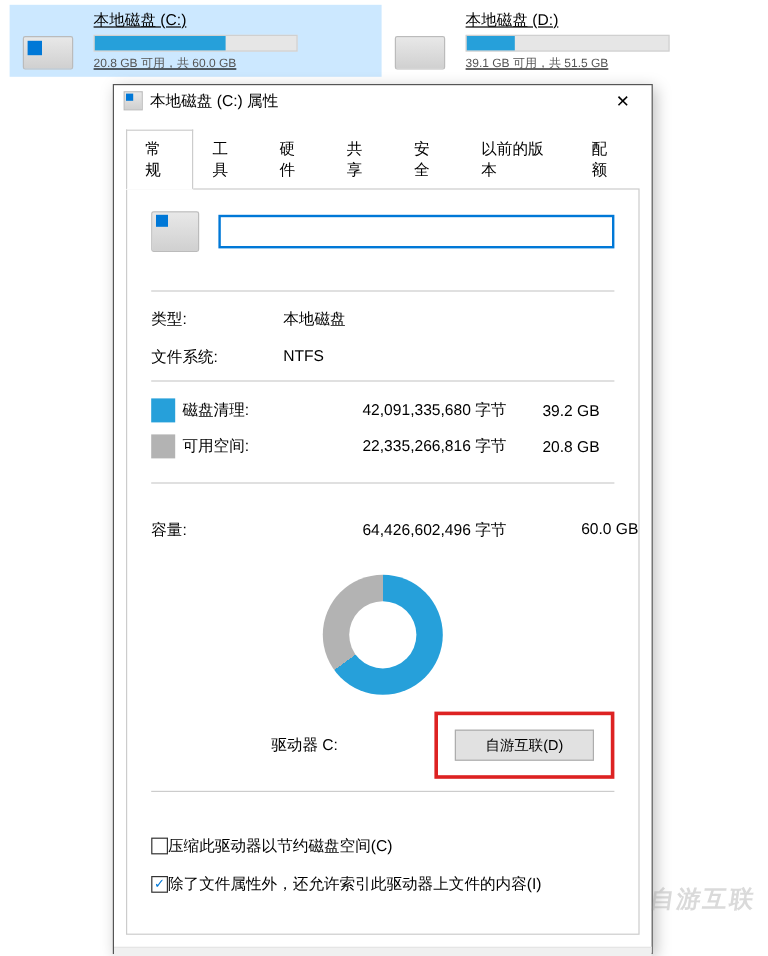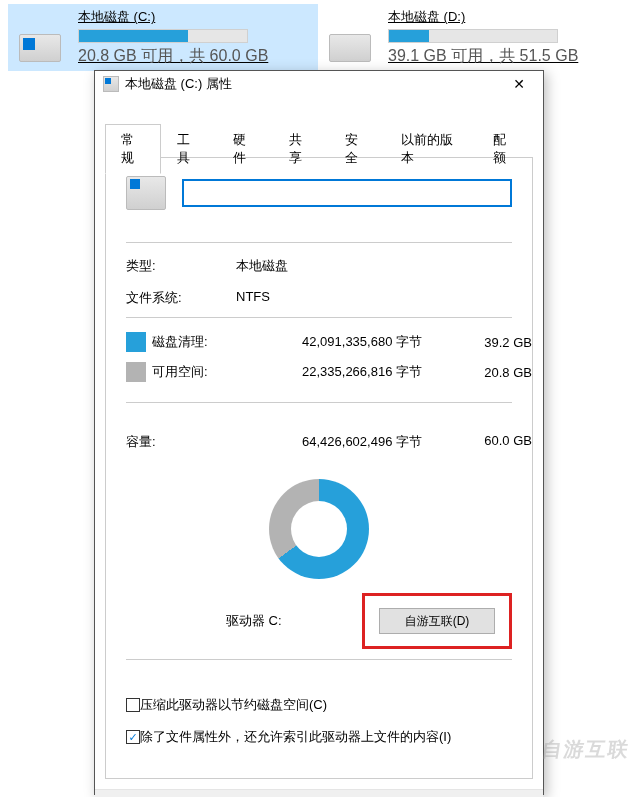--- a/index.html
+++ b/index.html
@@ -9,52 +9,52 @@
     .drive-list { display: flex; gap: 0; padding: 4px 0 0 8px; text-decoration: underline; }
     .drive-item { width: 310px; display: flex; align-items: center; gap: 10px; padding: 4px; }
     .drive-item.selected { background: #cce8ff; }
     .drive-icon { width: 56px; height: 48px; position: relative; display: flex; align-items: flex-end; justify-content: center; }
     .drive-icon .drive-body { width: 42px; height: 28px; background: linear-gradient(#e8e8e8,#d0d0d0); border: 1px solid #bbb; border-radius: 2px; position: relative; }
     .drive-icon.c .win-logo { position: absolute; left: 3px; top: 3px; width: 12px; height: 12px; background: #0078d7; }
     .drive-info { flex: 1; }
     .drive-label { font-size: 13px; margin-bottom: 3px; }
     .drive-bar { width: 170px; height: 14px; background: #e6e6e6; border: 1px solid #d0d0d0; position: relative; margin-bottom: 3px; }
     .drive-bar-fill { height: 100%; background: #26a0da; }
-    .drive-status { font-size: 16px; color: #555; }
+    .drive-status { font-size: 10px; color: #555; }
 
     
     .dialog { position: absolute; left: 94px; top: 70px; width: 450px; height: 725px; background: #fff; border: 1px solid #555; box-shadow: 3px 3px 12px rgba(0,0,0,.25); display: flex; flex-direction: column; }
     .dialog-titlebar { height: 30px; display: flex; align-items: center; padding: 0 4px 0 8px; }
     .dialog-titlebar .title-icon { width: 16px; height: 16px; background: linear-gradient(#e8e8e8,#d0d0d0); border: 1px solid #bbb; margin-right: 6px; position: relative; }
     .dialog-titlebar .title-icon::after { content:""; position:absolute; left:1px; top:1px; width:6px; height:6px; background:#0078d7;}
     .dialog-titlebar .title-text { flex: 1; font-size: 13px; }
     .dialog-titlebar .close-btn { width: 40px; height: 26px; display: flex; align-items: center; justify-content: center; cursor: pointer; font-size: 14px; }
 
     
     .tabstrip { display: flex; padding: 10px 10px 0 10px; }
-    .tab { padding: 6px 15px; font-size: 13px; border: 1px solid transparent; cursor: pointer; position: relative; top: 17px; }
+    .tab { padding: 6px 15px; font-size: 13px; border: 1px solid transparent; cursor: pointer; position: relative; top: 1px; }
     .tab.active { border: 1px solid #ccc; border-bottom: 1px solid #fff; background: #fff; }
 
     .tab-content { border: 1px solid #ccc; margin: 0 10px 10px 10px; flex: 1; padding: 18px 20px; display: flex; flex-direction: column; }
 
     .header-row { display: flex; align-items: center; gap: 16px; margin-bottom: 22px; }
     .header-row .big-drive-icon { width: 40px; height: 34px; background: linear-gradient(#e8e8e8,#d0d0d0); border: 1px solid #bbb; border-radius: 2px; position: relative; }
     .header-row .big-drive-icon::after { content:""; position:absolute; left:3px; top:2px; width:10px; height:10px; background:#0078d7;}
     .name-input { flex: 1; height: 28px; border: 2px solid #0078d7; padding: 0 6px; font-size: 13px; outline: none; }
     
     hr.sep { border: none; border-top: 1px solid #ccc; margin: 10px 0 14px; }
 
     .info-grid { display: grid; grid-template-columns: 110px 1fr; row-gap: 14px; font-size: 13px; }
     
     .space-row { display: grid; grid-template-columns: 26px 100px 200px 80px; align-items: center; margin-bottom: 10px; font-size: 13px; }
     .swatch { width: 20px; height: 20px; }
     .swatch.used { background: #26a0da; }
     .swatch.free { background: #b3b3b3; }
     .space-row .bytes { text-align: right; padding-right: 30px;}
-    .space-row .gb { text-align: right; }
+    .space-row .gb { text-align: left; }
 
     .cap-row { display: grid; grid-template-columns: 126px 200px 80px; font-size: 13px; margin-top: 16px; margin-bottom: 10px;}
     .cap-row .bytes{text-align:right; padding-right:30px;}
     .cap-row .gb{text-align:right;}
 
     .donut-wrap { display: flex; justify-content: center; margin: 18px 0 8px; }
     .donut { width: 100px; height: 100px; border-radius: 50%; background: conic-gradient(#26a0da 0 234deg, #b3b3b3 234deg 360deg); display: flex; align-items: center; justify-content: center; }
     .donut::after { content: ""; width: 56px; height: 56px; background: #fff; border-radius: 50%; }
 
     .cleanup-row { display: flex; align-items: center; justify-content: space-between; margin-top: 6px; padding-left: 100px; }

